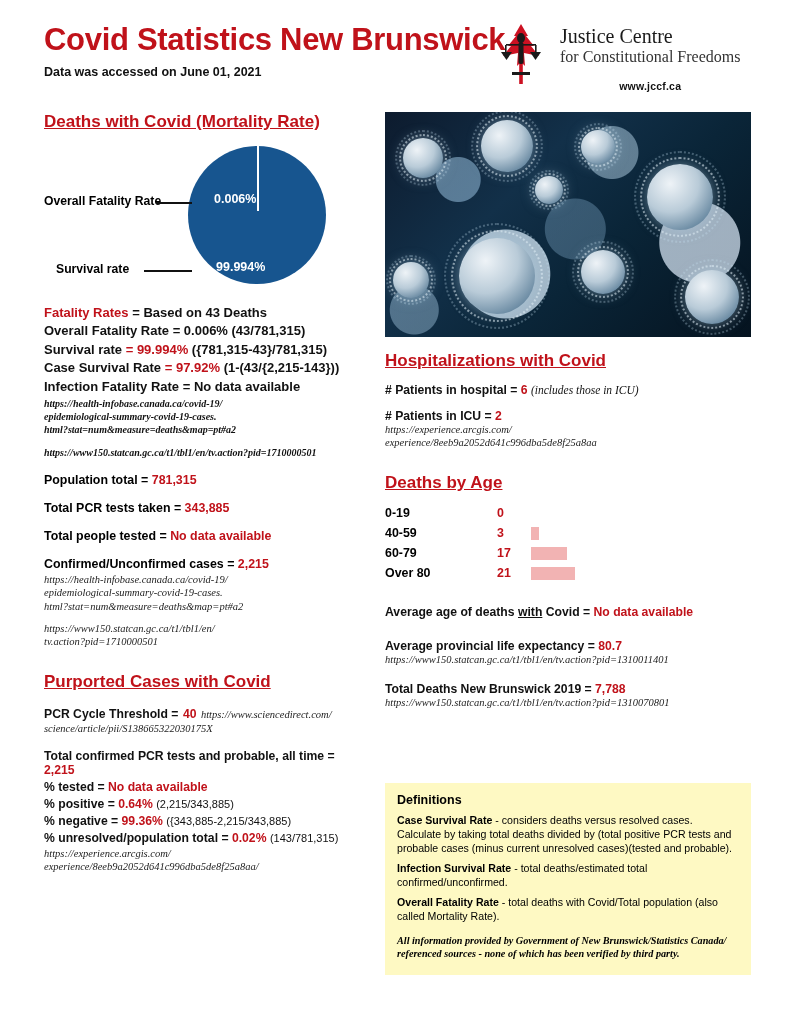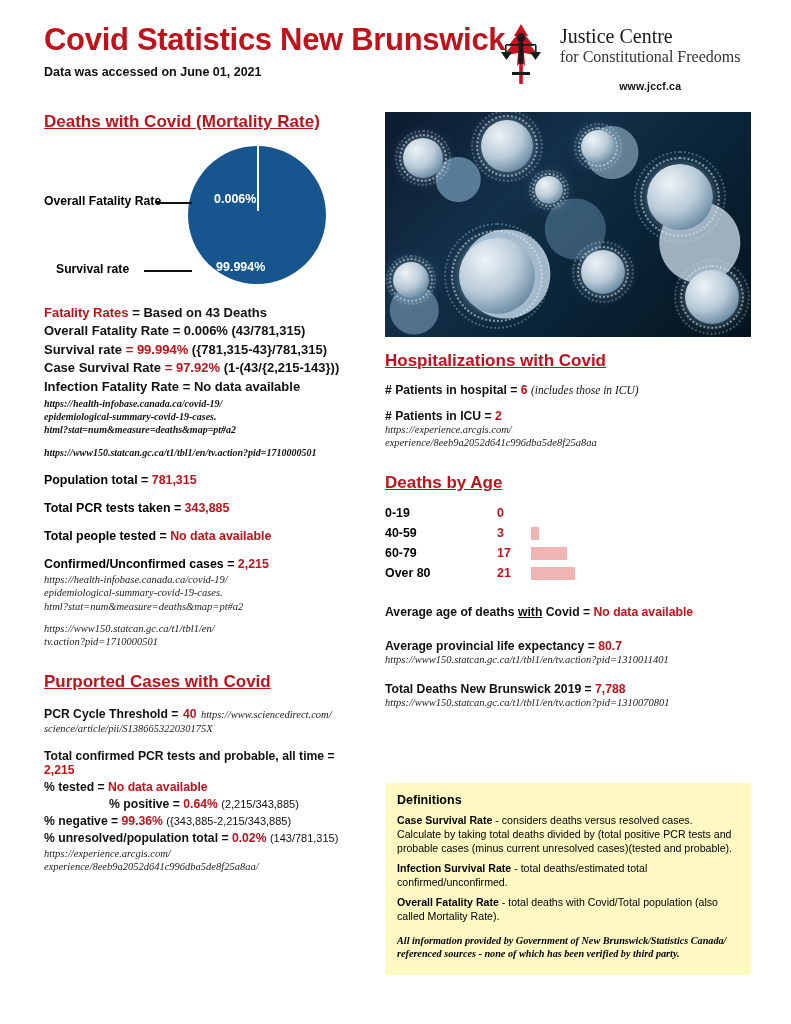--- a/index.html
+++ b/index.html
@@ -396,21 +396,21 @@
 
     <div class="lbl" style="margin-top:14px;">
       <span>Total confirmed PCR tests and probable, all time =</span>
       <div class="val-red">2,215</div>
     </div>
 
     <div class="lbl" style="margin-top:3px;">
       <span>% tested =</span>
       <span class="val-red">No data available</span>
     </div>
-    <div class="lbl" style="margin-top:3px;text-align:center;">
+    <div class="lbl" style="margin-top:3px;">
       <span>% positive =</span>
       <span class="val-red">0.64%</span>
       <span style="font-weight:normal;font-size:11px;">(2,215/343,885)</span>
     </div>
     <div class="lbl" style="margin-top:3px;">
       <span>% negative =</span>
       <span class="val-red">99.36%</span>
       <span style="font-weight:normal;font-size:11px;">({343,885-2,215/343,885)</span>
     </div>
     <div class="lbl" style="margin-top:3px;">

